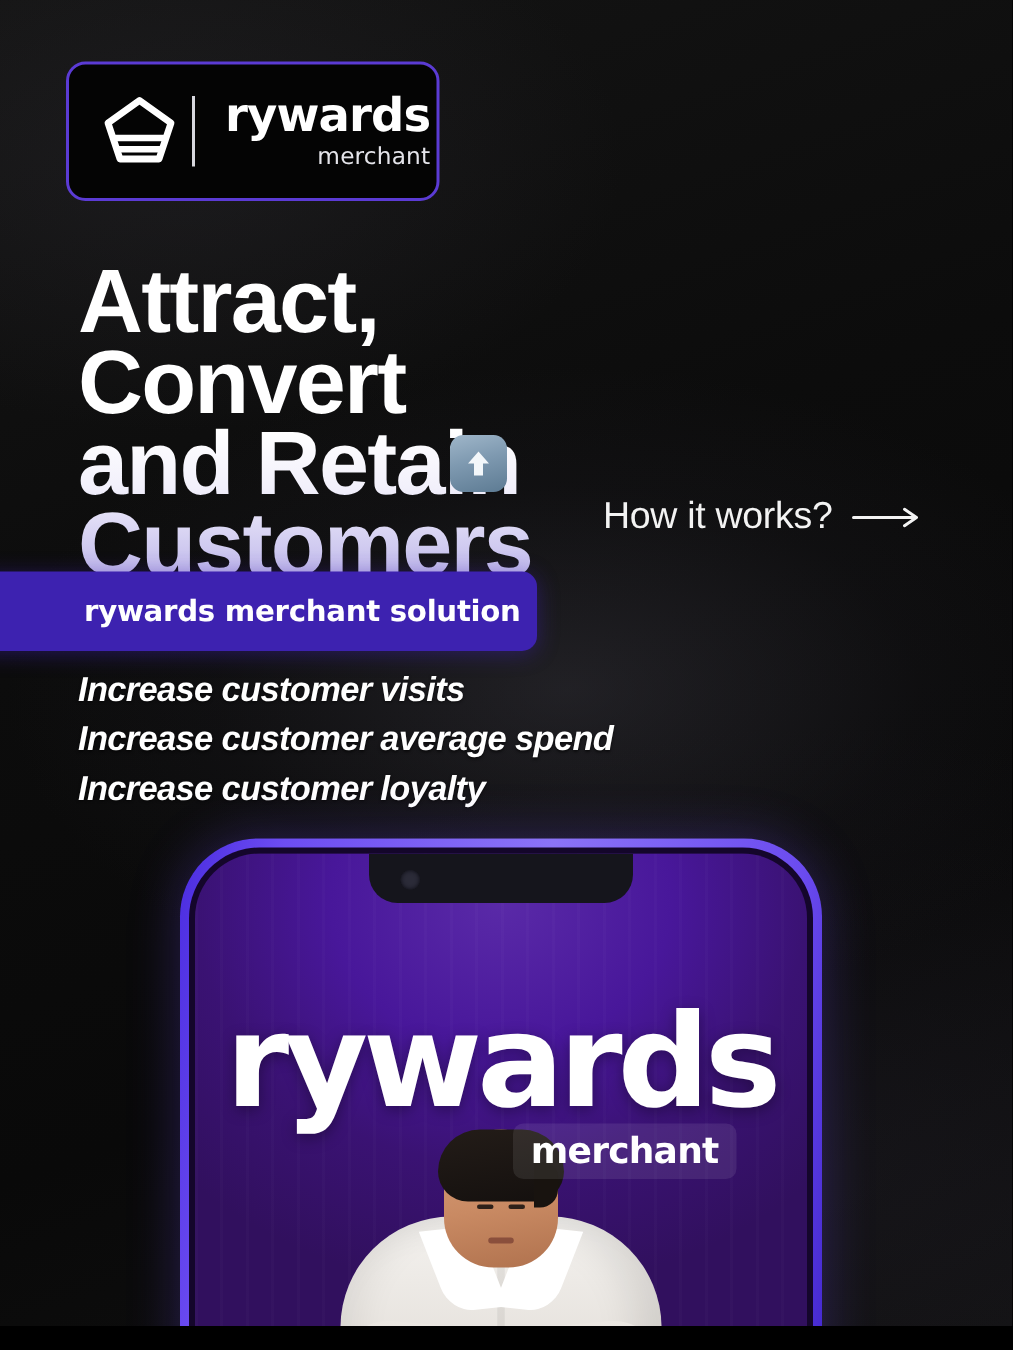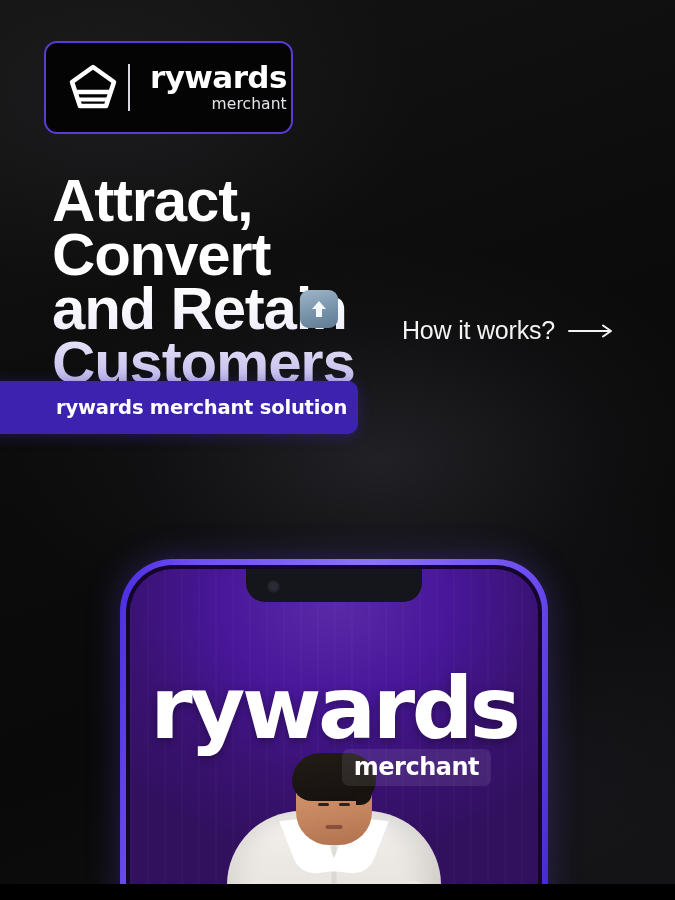--- a/index.html
+++ b/index.html
@@ -74,21 +74,21 @@
   #arrow-emoji {
     position:absolute; left:300px; top:290px;
     width:38px; height:38px;
     border-radius:9px;
     background:linear-gradient(165deg,#9fb6c9 0%,#7e99b0 45%,#5d7b93 100%);
     display:flex; align-items:center; justify-content:center;
   }
 
   
   #how-it-works {
-    position:absolute; left:402px; top:316px;
+    position:absolute; left:402px; top:330px;
     display:flex; align-items:center; gap:13px;
     color:#f3f3f3;
     font-size:25px; font-weight:400;
     letter-spacing:-0.2px;
     font-family:"Liberation Sans", sans-serif;
   }
   #how-arrow { display:block; }
 
   
   #solution-banner {
@@ -312,20 +312,25 @@
     <span>How it works?</span>
     <svg id="how-arrow" width="46" height="14" viewBox="0 0 46 14" aria-hidden="true">
       <path d="M1 7 L42 7 M35 1.5 L43 7 L35 12.5" fill="none" stroke="#f3f3f3" stroke-width="2" stroke-linecap="round" stroke-linejoin="round"></path>
     </svg>
   </div>
 
   <div id="solution-banner">
     <span id="solution-banner-label">rywards merchant solution</span>
   </div>
 
+  <div id="benefits">
+    <div class="benefit-line">Increase customer visits</div>
+    <div class="benefit-line">Increase customer average spend</div>
+    <div class="benefit-line">Increase customer loyalty</div>
+  </div>
 
   <div id="phone">
     <div id="phone-inner">
       <div id="phone-screen">
 
         <div id="screen-streaks"></div>
 
         <div id="notch">
 
           <div id="notch-camera"></div>

